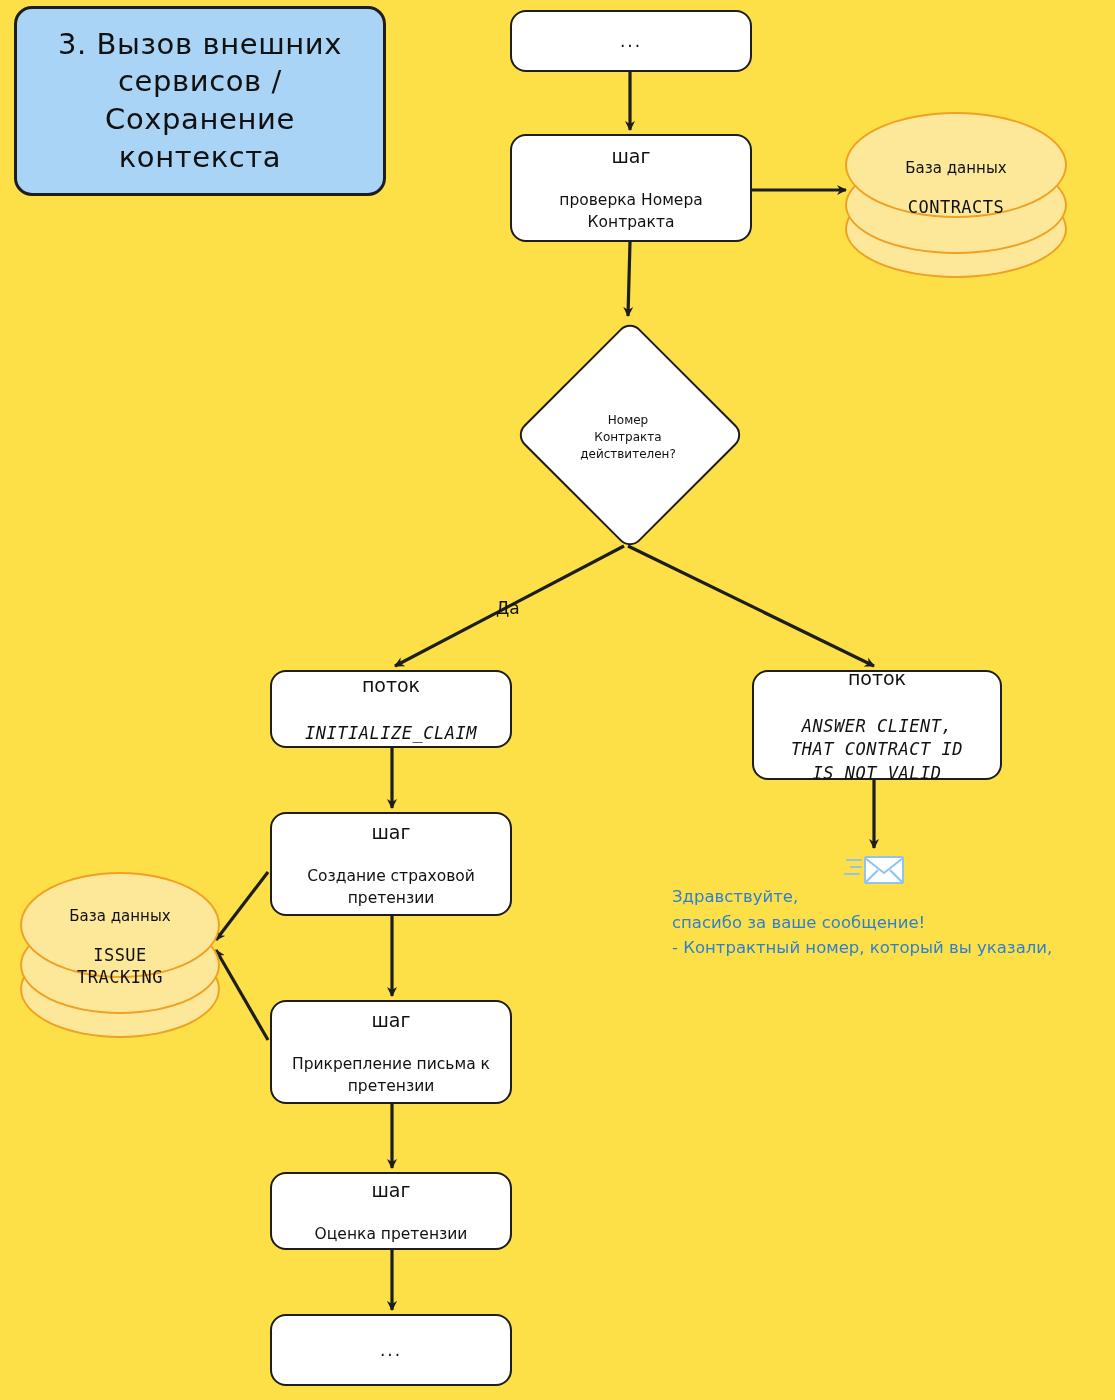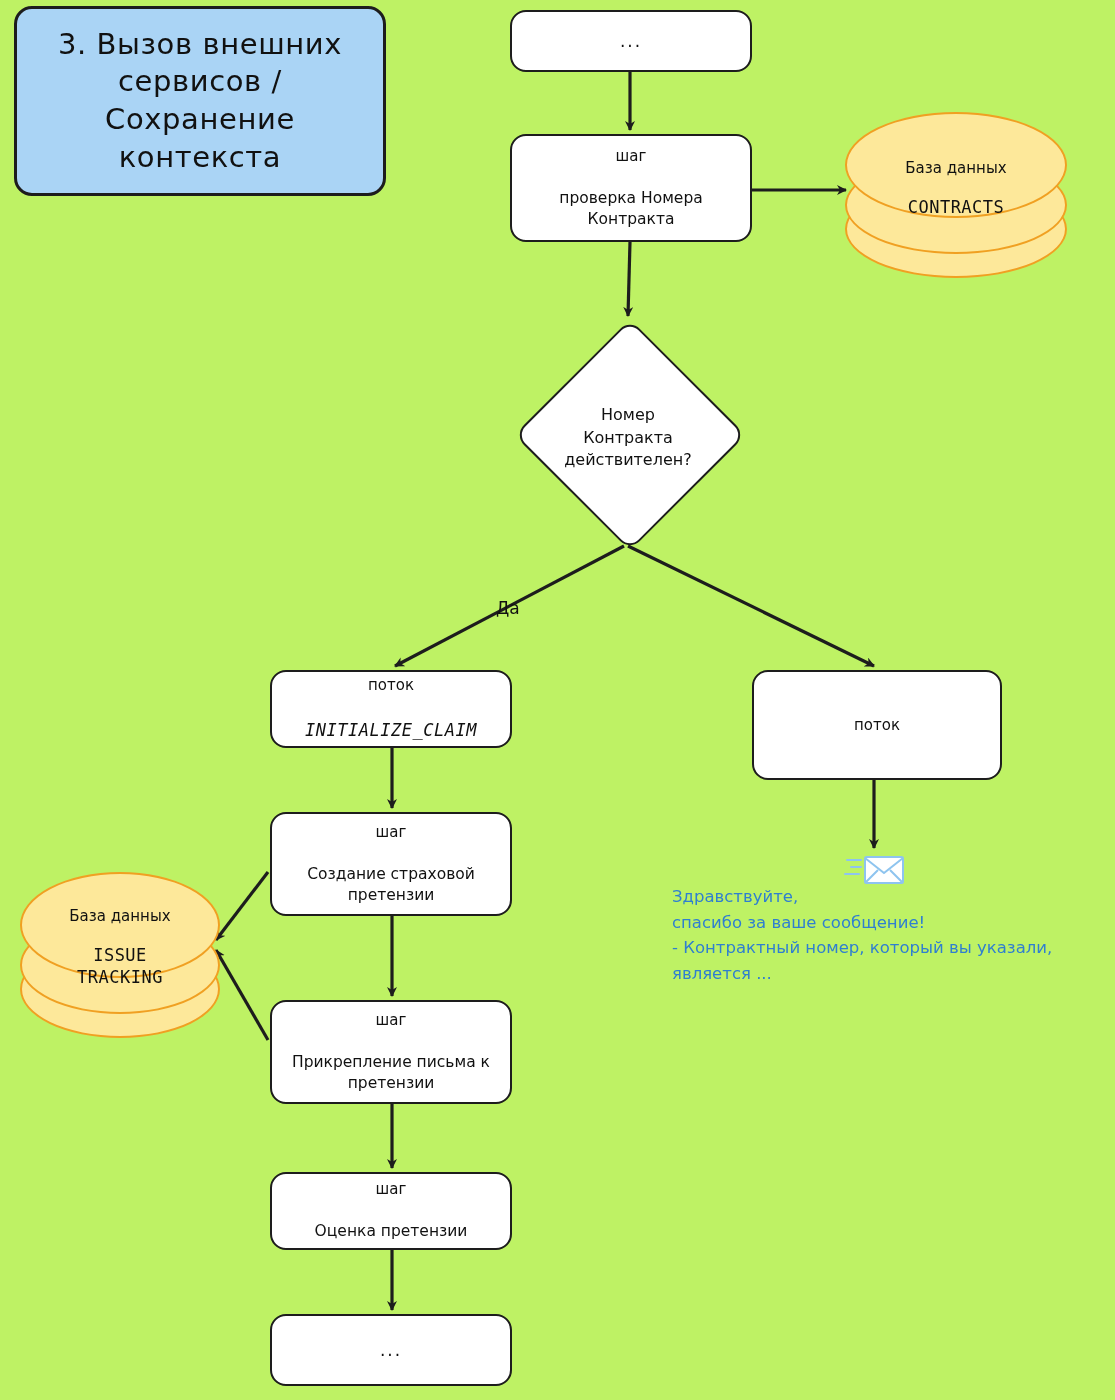--- a/index.html
+++ b/index.html
@@ -4,21 +4,21 @@
 <style>
   html, body {
     margin: 0;
     padding: 0;
     background: #ffffff;
   }
   #canvas {
     position: relative;
     width: 1115px;
     height: 1400px;
-    background: #bef264;
+    background: #fde047;
     font-family: "DejaVu Sans", sans-serif;
     overflow: hidden;
   }
   #svg-layer {
     position: absolute;
     left: 0;
     top: 0;
     width: 1115px;
     height: 1400px;
   }
@@ -62,21 +62,21 @@
     padding: 4px 10px;
     color: #111111;
   }
   .node .lines {
     white-space: pre-line;
     line-height: 1.38;
     font-size: 15.5px;
   }
   .node .kw {
     display: block;
-    font-size: 15px;
+    font-size: 19px;
   }
   .node .body {
     display: block;
     white-space: pre-line;
     line-height: 1.38;
   }
   .node.flow .body {
     font-family: "DejaVu Sans Mono", monospace;
     font-style: italic;
     font-size: 17px;
@@ -117,21 +117,21 @@
     border-radius: 14px;
     transform: rotate(45deg);
   }
   .diamond .dlabel {
     position: absolute;
     left: 0;
     top: 50%;
     width: 226px;
     transform: translateY(-42%);
     text-align: center;
-    font-size: 16px;
+    font-size: 12px;
     line-height: 1.42;
     white-space: pre-line;
     color: #111111;
   }
 
   
   .db {
     position: absolute;
   }
   .db .disc {
@@ -260,20 +260,23 @@
   <div class="node flow" id="node-init">
     <div class="lines">
       <span class="kw">поток</span>
       <span class="body">INITIALIZE_CLAIM</span>
     </div>
   </div>
 
   <div class="node flow" id="node-answer">
     <div class="lines">
       <span class="kw">поток</span>
+      <span class="body">ANSWER CLIENT,
+THAT CONTRACT ID
+IS NOT VALID</span>
     </div>
   </div>
 
   <div class="node" id="node-create">
     <div class="lines">
       <span class="kw">шаг</span>
       <span class="body">Создание страховой
 претензии</span>
     </div>
   </div>
@@ -324,16 +327,15 @@
     <rect x="22" y="5" width="38" height="26" rx="1.5" fill="#ffffff" stroke="#8ec4ef" stroke-width="2"></rect>
     <path d="M22,6 L41,21 L60,6" fill="none" stroke="#8ec4ef" stroke-width="2"></path>
     <path d="M22,31 L35,18 M60,31 L47,18" fill="none" stroke="#8ec4ef" stroke-width="2"></path>
     <path d="M4,8 L18,8 M8,15 L18,15 M2,22 L16,22" fill="none" stroke="#8ec4ef" stroke-width="2" stroke-linecap="round"></path>
   </svg>
 
   <div id="mail-text">
     <span class="ln">Здравствуйте,</span>
     <span class="ln">спасибо за ваше сообщение!</span>
     <span class="ln">- Контрактный номер, который вы указали,</span>
-    <span class="ln">является ...</span>
   </div>
 
 </div>
 
 </body></html>

